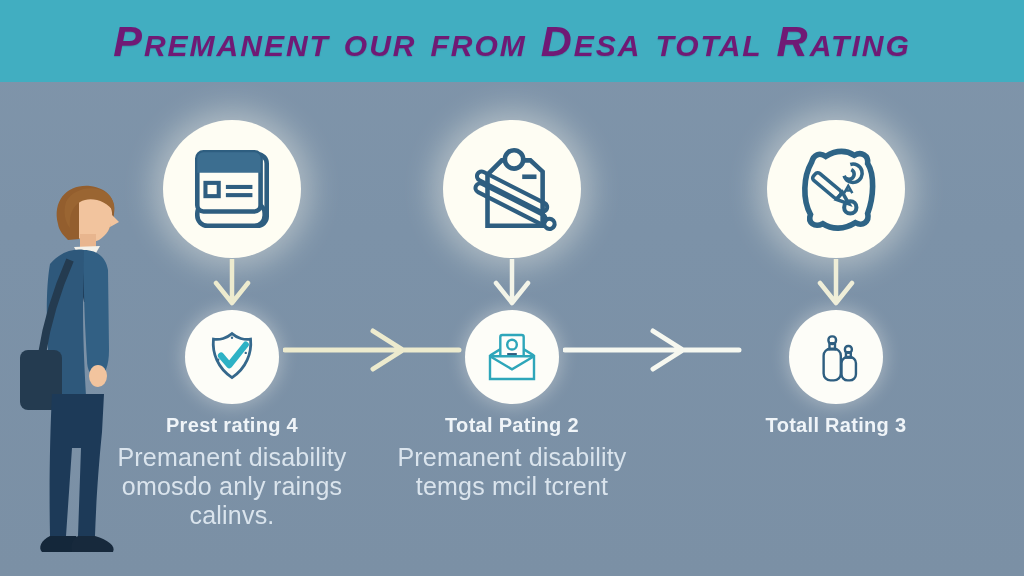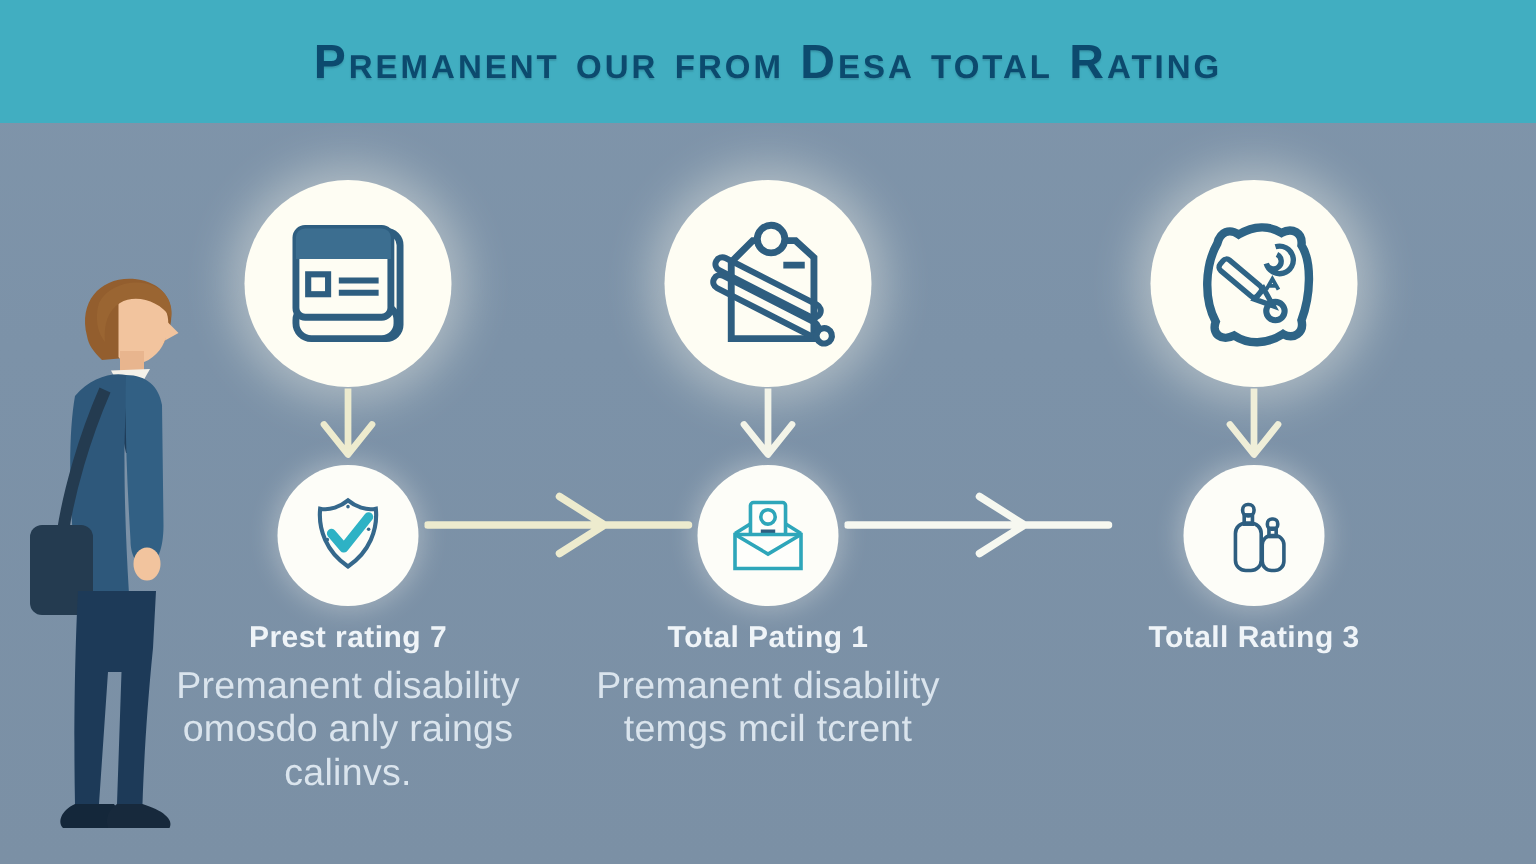--- a/index.html
+++ b/index.html
@@ -8,23 +8,24 @@
     position:relative; width:1024px; height:576px; overflow:hidden;
     background:linear-gradient(180deg,#8095aa 0%, #7c92a8 40%, #7b90a5 100%);
     font-family:"Liberation Sans", sans-serif;
   }
   
   .banner {
     position:absolute; left:0; top:0; width:1024px; height:82px;
     background:#41aec1; display:flex; align-items:center; justify-content:center;
   }
   .banner h1 {
-    font-size:32px; font-weight:700; letter-spacing:2px;
-    font-variant:small-caps; color:#0c4a6e; white-space:nowrap;
+    font-size:43px; font-weight:700; letter-spacing:2px;
+    font-variant:small-caps; color:#701a75; white-space:nowrap;
     text-shadow:0 1px 1px rgba(40,110,125,.35);
+    font-style:italic;
   }
   
   .col { position:absolute; top:120px; width:260px; display:flex; flex-direction:column; align-items:center; }
   .col-1 { left:102px; } .col-2 { left:382px; } .col-3 { left:706px; }
   .circle-top {
     width:138px; height:138px; border-radius:50%; background:#fefdf3;
     box-shadow:0 0 30px 10px rgba(255,253,240,.38);
     display:flex; align-items:center; justify-content:center; flex:0 0 auto;
   }
   .circle-top svg { width:98px; height:98px; }
@@ -94,21 +95,21 @@
     </svg>
     <div class="circle-mid">
       <svg viewBox="0 0 96 96" aria-hidden="true">
         <path d="M48,14 C55,20 66,24 75,22 C77,42 69,64 48,78 C27,64 19,42 21,22 C30,24 41,20 48,14 Z" fill="none" stroke="#35688c" stroke-width="4"></path>
         <circle cx="48" cy="20" r="1.7" fill="#35688c"></circle>
         <circle cx="68" cy="42" r="1.7" fill="#35688c"></circle>
         <circle cx="28" cy="52" r="1.7" fill="#35688c"></circle>
         <path d="M32,46 L44,60 L68,30" stroke="#2eb2c5" stroke-width="9" stroke-linecap="round" stroke-linejoin="round" fill="none"></path>
       </svg>
     </div>
-    <div class="col-heading">Prest rating 7</div>
+    <div class="col-heading">Prest rating 4</div>
     <div class="col-body">
       <div>Premanent disability</div>
       <div>omosdo anly raings</div>
       <div>calinvs.</div>
     </div>
   </div>
 
   <div class="col col-2">
     <div class="circle-top">
       <svg viewBox="0 0 96 96" aria-hidden="true">
@@ -128,21 +129,21 @@
     <div class="circle-mid">
       <svg viewBox="0 0 96 96" aria-hidden="true">
         <path d="M16,46 L48,26 L80,46" fill="none" stroke="#2ea6ba" stroke-width="3.5"></path>
         <rect x="31" y="16" width="34" height="42" rx="3" fill="#fefefb" stroke="#2ea6ba" stroke-width="3.5"></rect>
         <circle cx="48" cy="30" r="7" fill="none" stroke="#2ea6ba" stroke-width="3.5"></circle>
         <line x1="41" y1="44" x2="55" y2="44" stroke="#2e5e80" stroke-width="3.5"></line>
         <path d="M16,47 H80 V80 H16 Z" fill="#fefefb" stroke="#2ea6ba" stroke-width="3.5"></path>
         <path d="M16,47 L48,66 L80,47" fill="none" stroke="#2ea6ba" stroke-width="3.5"></path>
       </svg>
     </div>
-    <div class="col-heading">Total Pating 1</div>
+    <div class="col-heading">Total Pating 2</div>
     <div class="col-body">
       <div>Premanent disability</div>
       <div>temgs mcil tcrent</div>
     </div>
   </div>
 
   <div class="col col-3">
     <div class="circle-top">
       <svg viewBox="0 0 96 96" aria-hidden="true">
         <path d="M24,22 C26,14 32,12 38,16 C48,10 58,10 66,15 C73,11 80,15 79,23 C86,34 85,56 79,72 C81,80 74,85 67,81 C56,88 44,88 35,82 C27,86 20,81 23,73 C15,58 16,36 24,22 Z" fill="none" stroke="#2e6486" stroke-width="5.5"></path>

